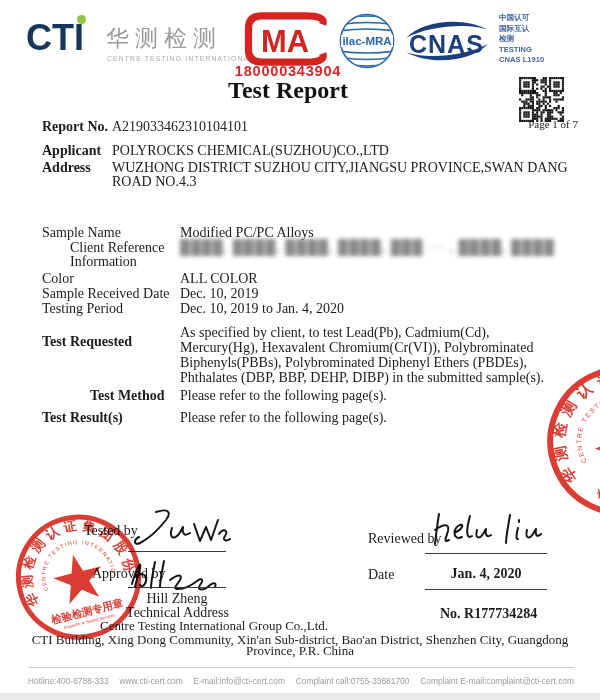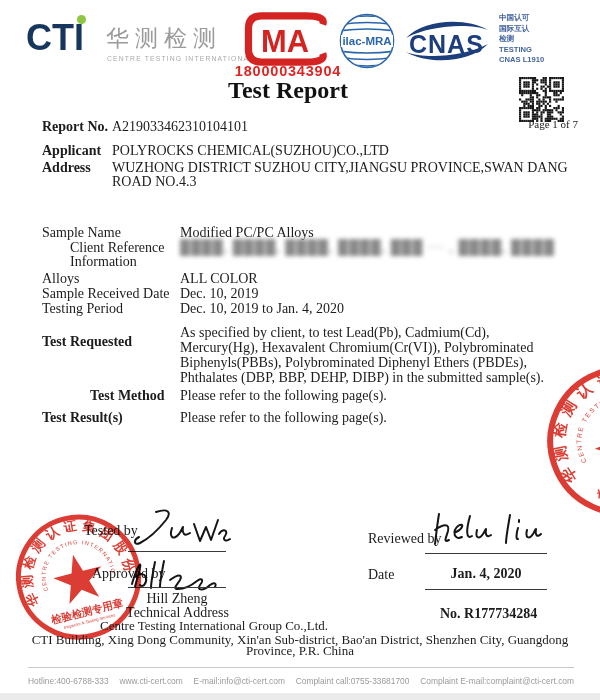--- a/index.html
+++ b/index.html
@@ -365,21 +365,21 @@
   <div class="abs t12 b" style="left:42px;top:161px;">Address</div>
   <div class="abs t12" style="left:112px;top:161px;">WUZHONG DISTRICT SUZHOU CITY,JIANGSU PROVINCE,SWAN DANG ROAD NO.4.3</div>
 
 
   <div class="abs t12" style="left:42px;top:226px;">Sample Name</div>
   <div class="abs t12" style="left:180px;top:226px;">Modified PC/PC Alloys</div>
 
   <div class="abs t12 wraplbl" style="left:42px;top:241px;margin-left:28px;">Client Reference Information</div>
   <div class="abs t12 blurred" style="left:180px;top:241px;width:380px;">████, ████, ████, ████, ███ ··· , ████, ████</div>
 
-  <div class="abs t12" style="left:42px;top:272px;">Alloys</div>
+  <div class="abs t12" style="left:42px;top:272px;">Color</div>
   <div class="abs t12" style="left:180px;top:272px;">ALL COLOR</div>
 
   <div class="abs t12" style="left:42px;top:287px;">Sample Received Date</div>
   <div class="abs t12" style="left:180px;top:287px;">Dec. 10, 2019</div>
 
   <div class="abs t12" style="left:42px;top:302px;">Testing Period</div>
   <div class="abs t12" style="left:180px;top:302px;">Dec. 10, 2019 to Jan. 4, 2020</div>
 
   <div class="abs t12 b" style="left:42px;top:335px;text-align:center;">Test Requested</div>
   <div class="abs t12 para" style="left:180px;top:325px;">As specified by client, to test Lead(Pb), Cadmium(Cd), Mercury(Hg), Hexavalent Chromium(Cr(VI)), Polybrominated Biphenyls(PBBs), Polybrominated Diphenyl Ethers (PBDEs), Phthalates (DBP, BBP, DEHP, DIBP) in the submitted sample(s).</div>

